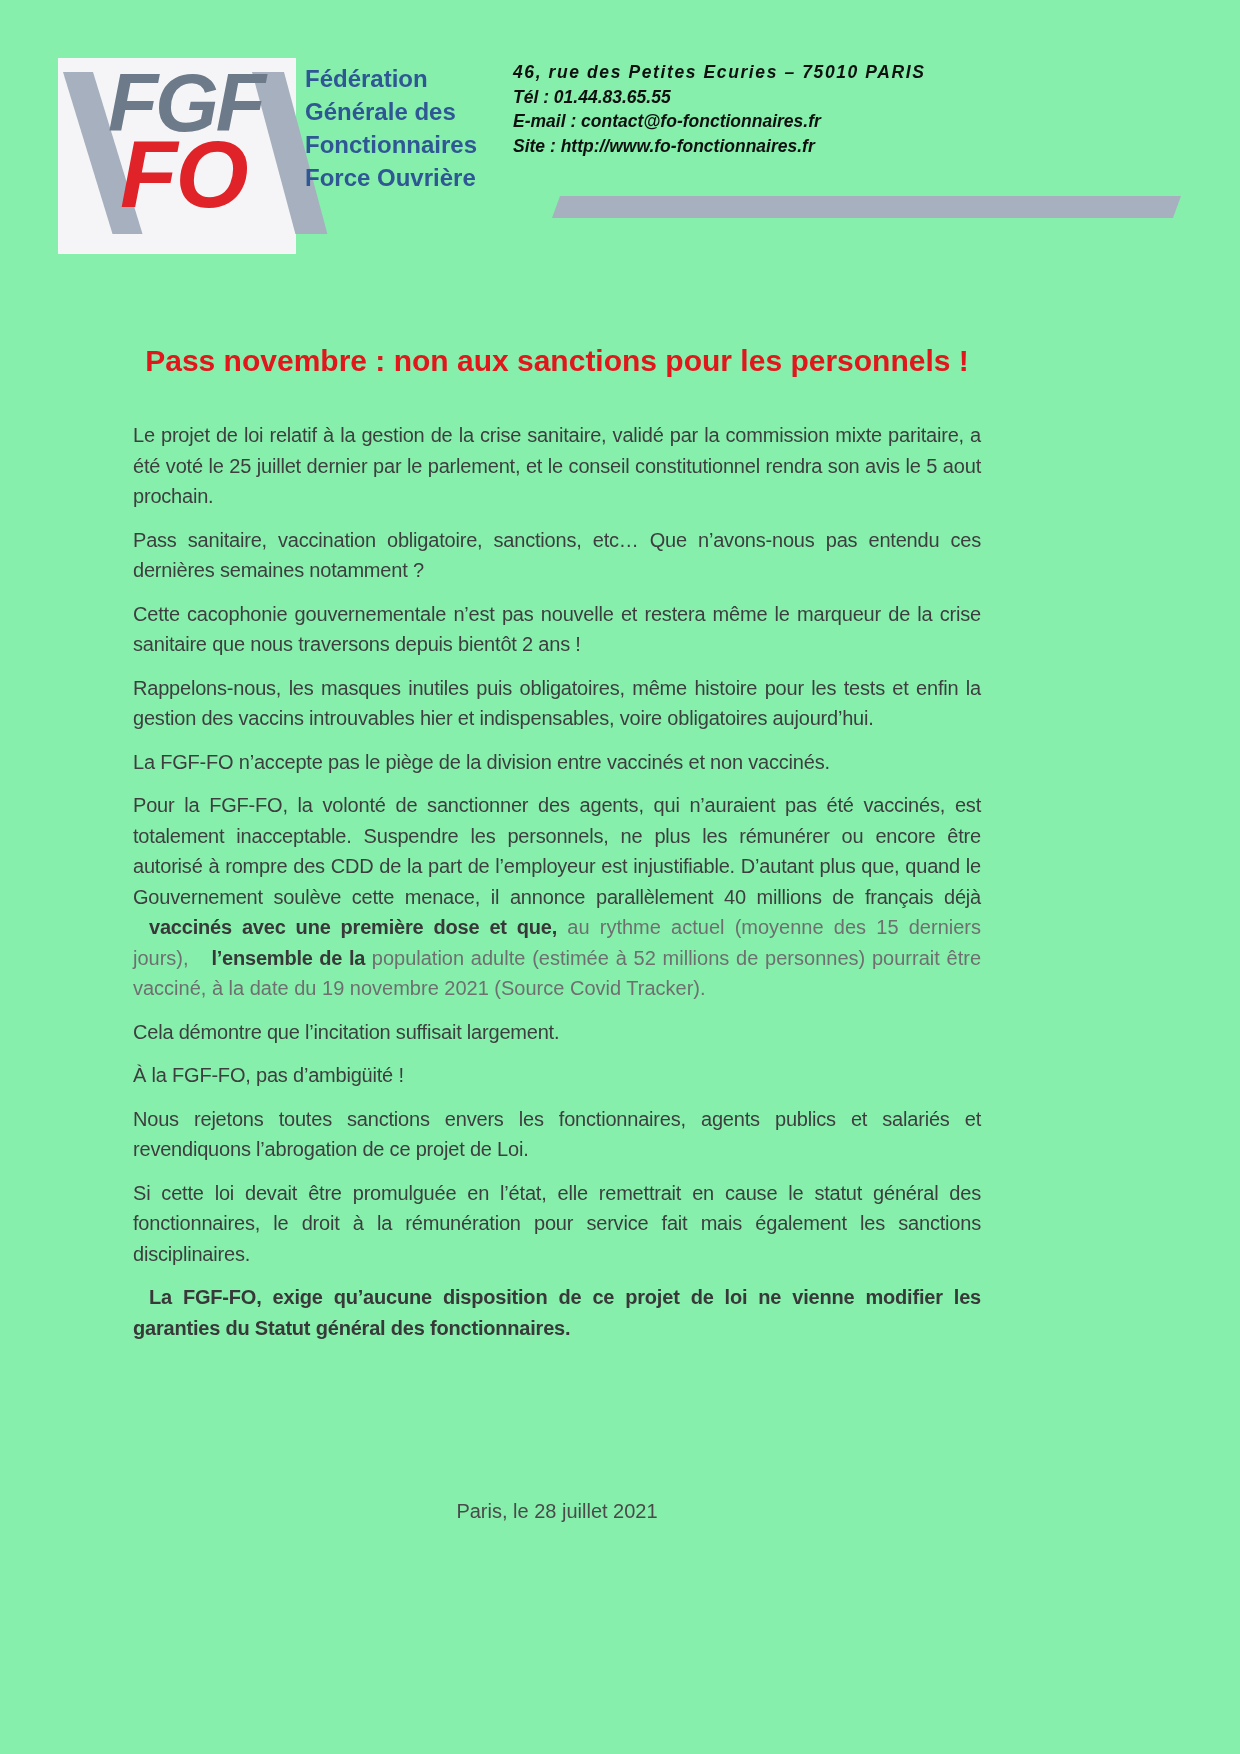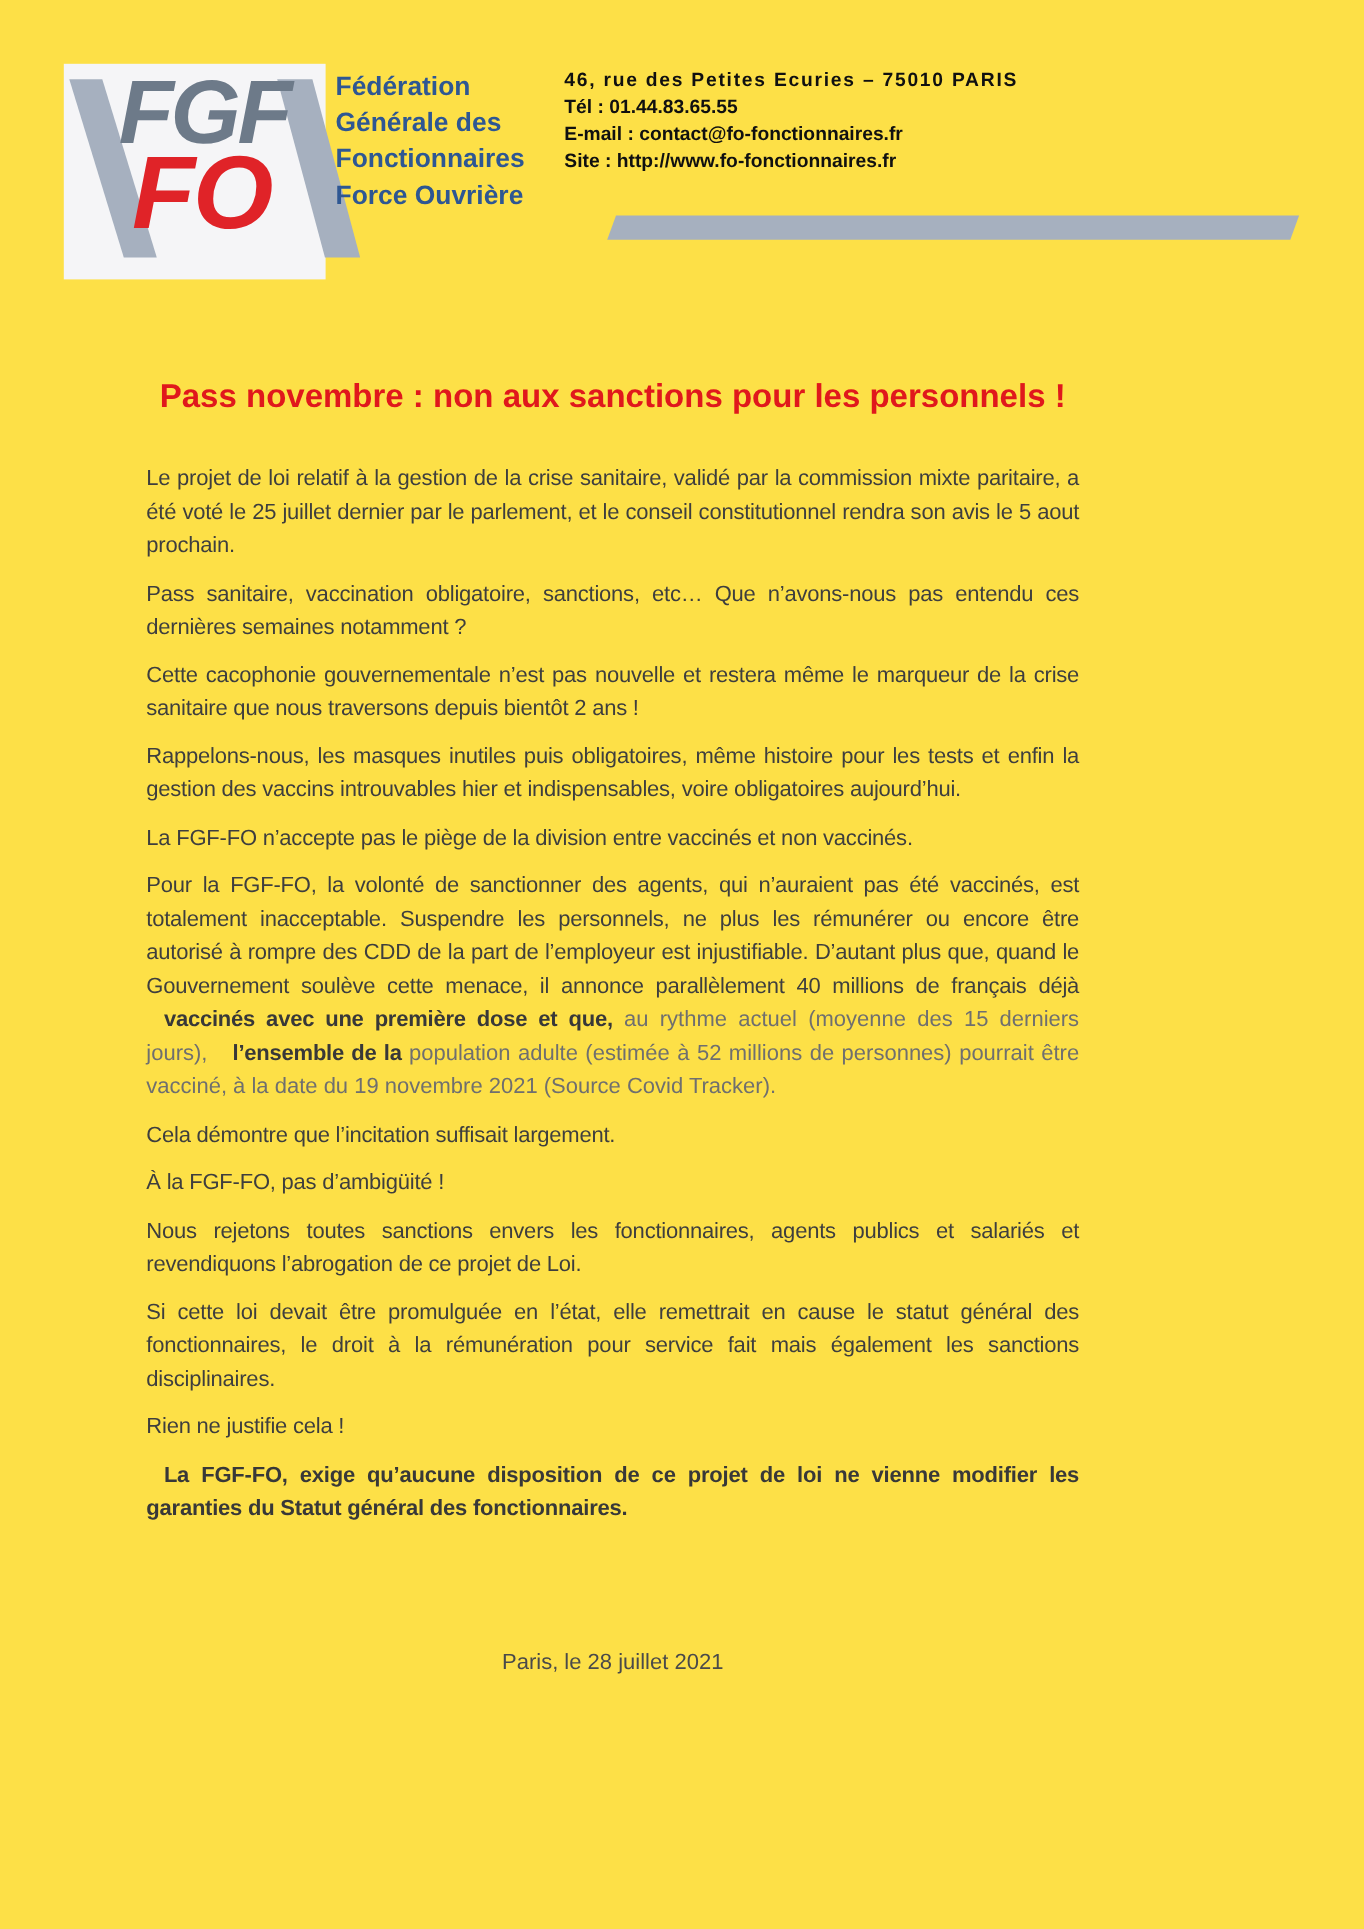--- a/index.html
+++ b/index.html
@@ -1,40 +1,40 @@
 <!DOCTYPE html>
 <html lang="fr"><head>
 <meta charset="utf-8">
 <style>
   * { margin:0; padding:0; box-sizing:border-box; }
   html,body { background:#ffffff; }
   .page {
     position:relative; width:1240px; height:1754px; margin:0 auto;
-    background:#fde047; font-family:"Liberation Sans", sans-serif; overflow:hidden;
+    background:#86efac; font-family:"Liberation Sans", sans-serif; overflow:hidden;
   }
   
   .logo-area { position:absolute; left:58px; top:58px; width:238px; height:196px; background:#f5f5f7; }
   .band { position:absolute; background:#a6b0bf; }
   .band-left  { left:5px;   top:14px; width:30px; height:162px; transform:skewX(17deg); transform-origin:top left; }
   .band-right { left:194px; top:14px; width:32px; height:162px; transform:skewX(15deg); transform-origin:top left; }
   .logo-fgf {
     position:absolute; left:50px; top:4px; font-size:82px; line-height:1;
     font-weight:bold; font-style:italic; color:#6d7a89; letter-spacing:-3px;
   }
   .logo-fo {
     position:absolute; left:62px; top:70px; font-size:94px; line-height:1;
     font-weight:bold; font-style:italic; color:#e02328; letter-spacing:-2px;text-align:right;
   }
   .org-name {
     position:absolute; left:305px; top:62px;
     color:#2e5793; font-weight:bold; font-size:24px; line-height:33px;
   }
   .contact {
     position:absolute; left:513px; top:60px;
-    color:#101010; font-weight:bold; font-size:17.5px; line-height:24.5px;
+    color:#101010; font-weight:bold; font-size:17.5px; line-height:24.5px;font-style:italic;
   }
   .contact .addr { letter-spacing:1.6px; }
   .gray-bar {
     position:absolute; left:556px; top:196px; width:621px; height:22px;
     background:#a6b0bf; transform:skewX(-20deg);
   }
   
   .doc-title {
     position:absolute; left:133px; top:344px; width:848px;
     text-align:center; font-size:30px; font-weight:bold; color:#e0181c;
@@ -89,19 +89,18 @@
       <p class="para"><span class="run-normal">Le projet de loi relatif à la gestion de la crise sanitaire, validé par la commission mixte paritaire, a été voté le 25 juillet dernier par le parlement, et le conseil constitutionnel rendra son avis le 5 aout prochain.</span></p>
       <p class="para"><span class="run-normal">Pass sanitaire, vaccination obligatoire, sanctions, etc… Que n’avons-nous pas entendu ces dernières semaines notamment ?</span></p>
       <p class="para"><span class="run-normal">Cette cacophonie gouvernementale n’est pas nouvelle et restera même le marqueur de la crise sanitaire que nous traversons depuis bientôt 2 ans !</span></p>
       <p class="para"><span class="run-normal">Rappelons-nous, les masques inutiles puis obligatoires, même histoire pour les tests et enfin la gestion des vaccins introuvables hier et indispensables, voire obligatoires aujourd’hui.</span></p>
       <p class="para"><span class="run-normal">La FGF-FO n’accepte pas le piège de la division entre vaccinés et non vaccinés.</span></p>
       <p class="para"><span class="run-normal">Pour la FGF-FO, la volonté de sanctionner des agents, qui n’auraient pas été vaccinés, est totalement inacceptable. Suspendre les personnels, ne plus les rémunérer ou encore être autorisé à rompre des CDD de la part de l’employeur est injustifiable. D’autant plus que, quand le Gouvernement soulève cette menace, il annonce parallèlement 40 millions de français déjà </span><span class="run-bold">vaccinés avec une première dose et que,</span><span class="run-gray"> au rythme actuel (moyenne des 15 derniers jours), </span><span class="run-bold">l’ensemble de la </span><span class="run-gray">population adulte (estimée à 52 millions de personnes) pourrait être vacciné, à la date du 19 novembre 2021 (Source Covid Tracker).</span></p>
       <p class="para"><span class="run-normal">Cela démontre que l’incitation suffisait largement.</span></p>
       <p class="para"><span class="run-normal">À la FGF-FO, pas d’ambigüité !</span></p>
       <p class="para"><span class="run-normal">Nous rejetons toutes sanctions envers les fonctionnaires, agents publics et salariés et revendiquons l’abrogation de ce projet de Loi.</span></p>
       <p class="para"><span class="run-normal">Si cette loi devait être promulguée en l’état, elle remettrait en cause le statut général des fonctionnaires, le droit à la rémunération pour service fait mais également les sanctions disciplinaires.</span></p>
-      <p class="para"><span class="run-normal">Rien ne justifie cela !</span></p>
       <p class="para"><span class="run-bold">La FGF-FO, exige qu’aucune disposition de ce projet de loi ne vienne modifier les garanties du Statut général des fonctionnaires.</span></p>
     </main>
 
   <div class="dateline">Paris, le 28 juillet 2021</div>
 
 </div>
 
 </body></html>

